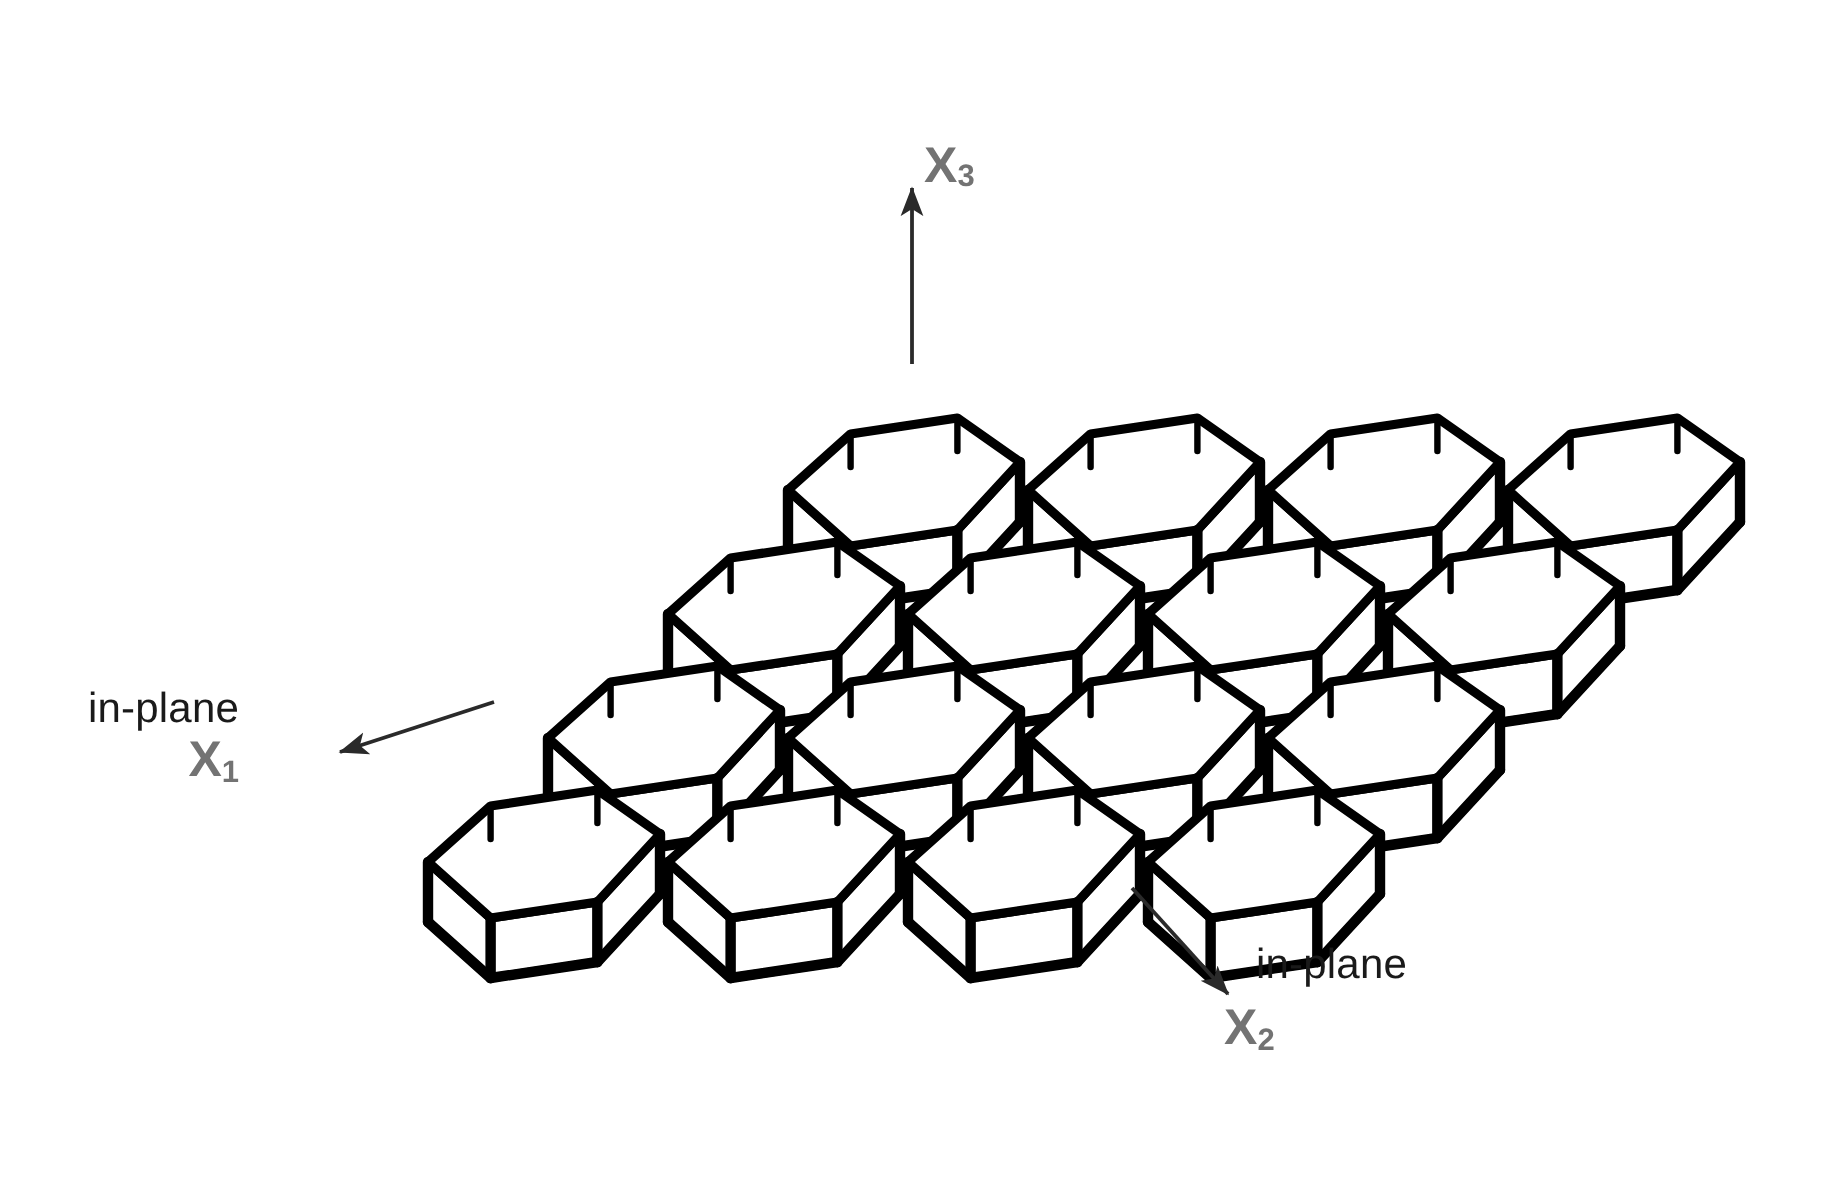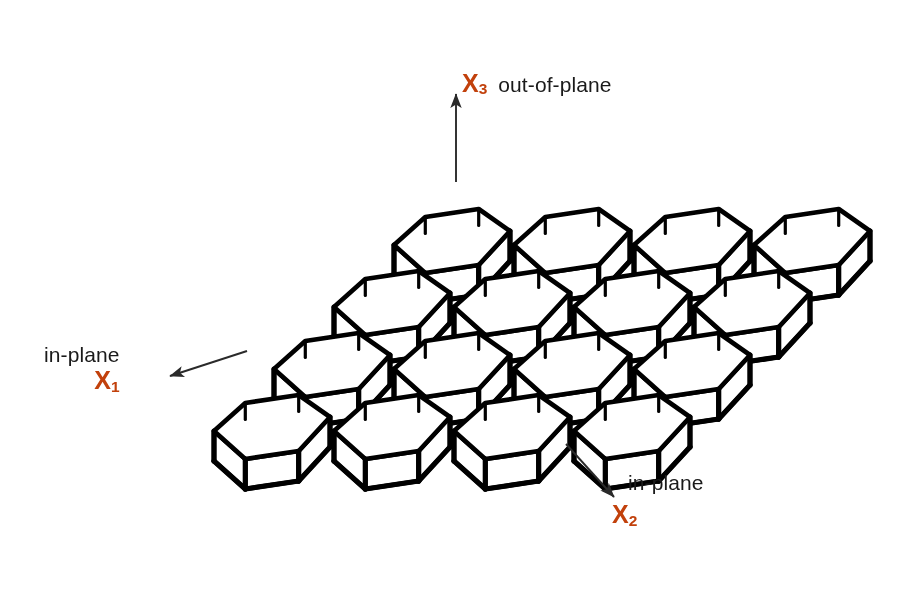--- a/index.html
+++ b/index.html
@@ -30,21 +30,21 @@
   }
   .plane-word {
     font-size: 21px;
     font-weight: 400;
     letter-spacing: 0.1px;
     color: #1a1a1a;
   }
   .axis-sym {
     font-size: 25px;
     font-weight: 700;
-    color: #c2410c;
+    color: #737373;
   }
   .axis-sym sub {
     font-size: 0.62em;
     font-weight: 700;
     vertical-align: baseline;
     position: relative;
     bottom: -0.16em;
   }
 
   
@@ -341,21 +341,20 @@
 
   <line x1="456" y1="182" x2="456" y2="94" stroke="#2a2a2a" stroke-width="1.9" marker-end="url(#arrowhead)"></line>
 
   <line x1="247" y1="351" x2="170" y2="376" stroke="#2a2a2a" stroke-width="1.9" marker-end="url(#arrowhead)"></line>
 
   <line x1="566" y1="444" x2="614" y2="497" stroke="#2a2a2a" stroke-width="1.9" marker-end="url(#arrowhead)"></line>
 </svg>
 
 <div class="axis-label" id="label-x3">
   <span class="axis-sym"><span>X</span><sub>3</sub></span>
-  <span class="plane-word">out-of-plane</span>
 </div>
 
 <div class="axis-label" id="label-x1">
   <span class="plane-word">in-plane</span>
   <span class="axis-sym"><span>X</span><sub>1</sub></span>
 </div>
 
 <div class="axis-label" id="label-x2">
   <span class="plane-word">in-plane</span>
   <span class="axis-sym"><span>X</span><sub>2</sub></span>

